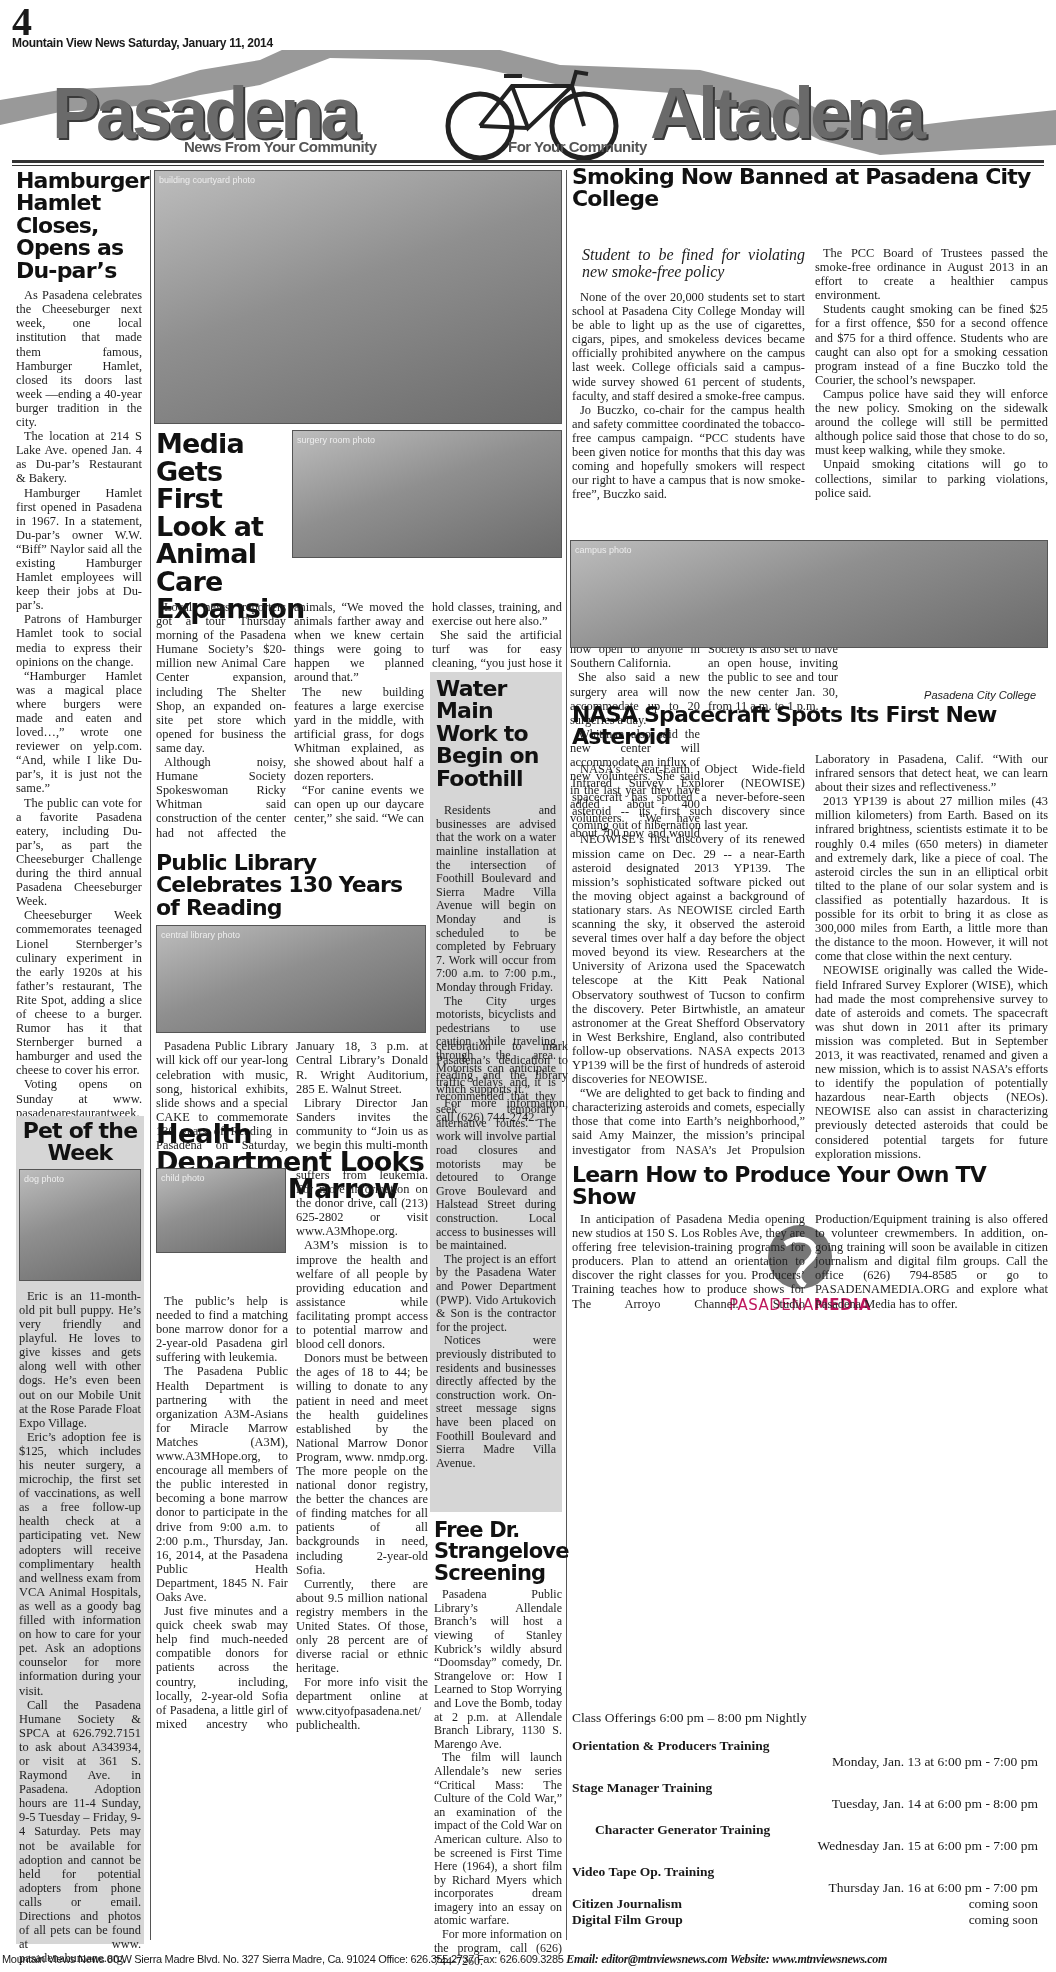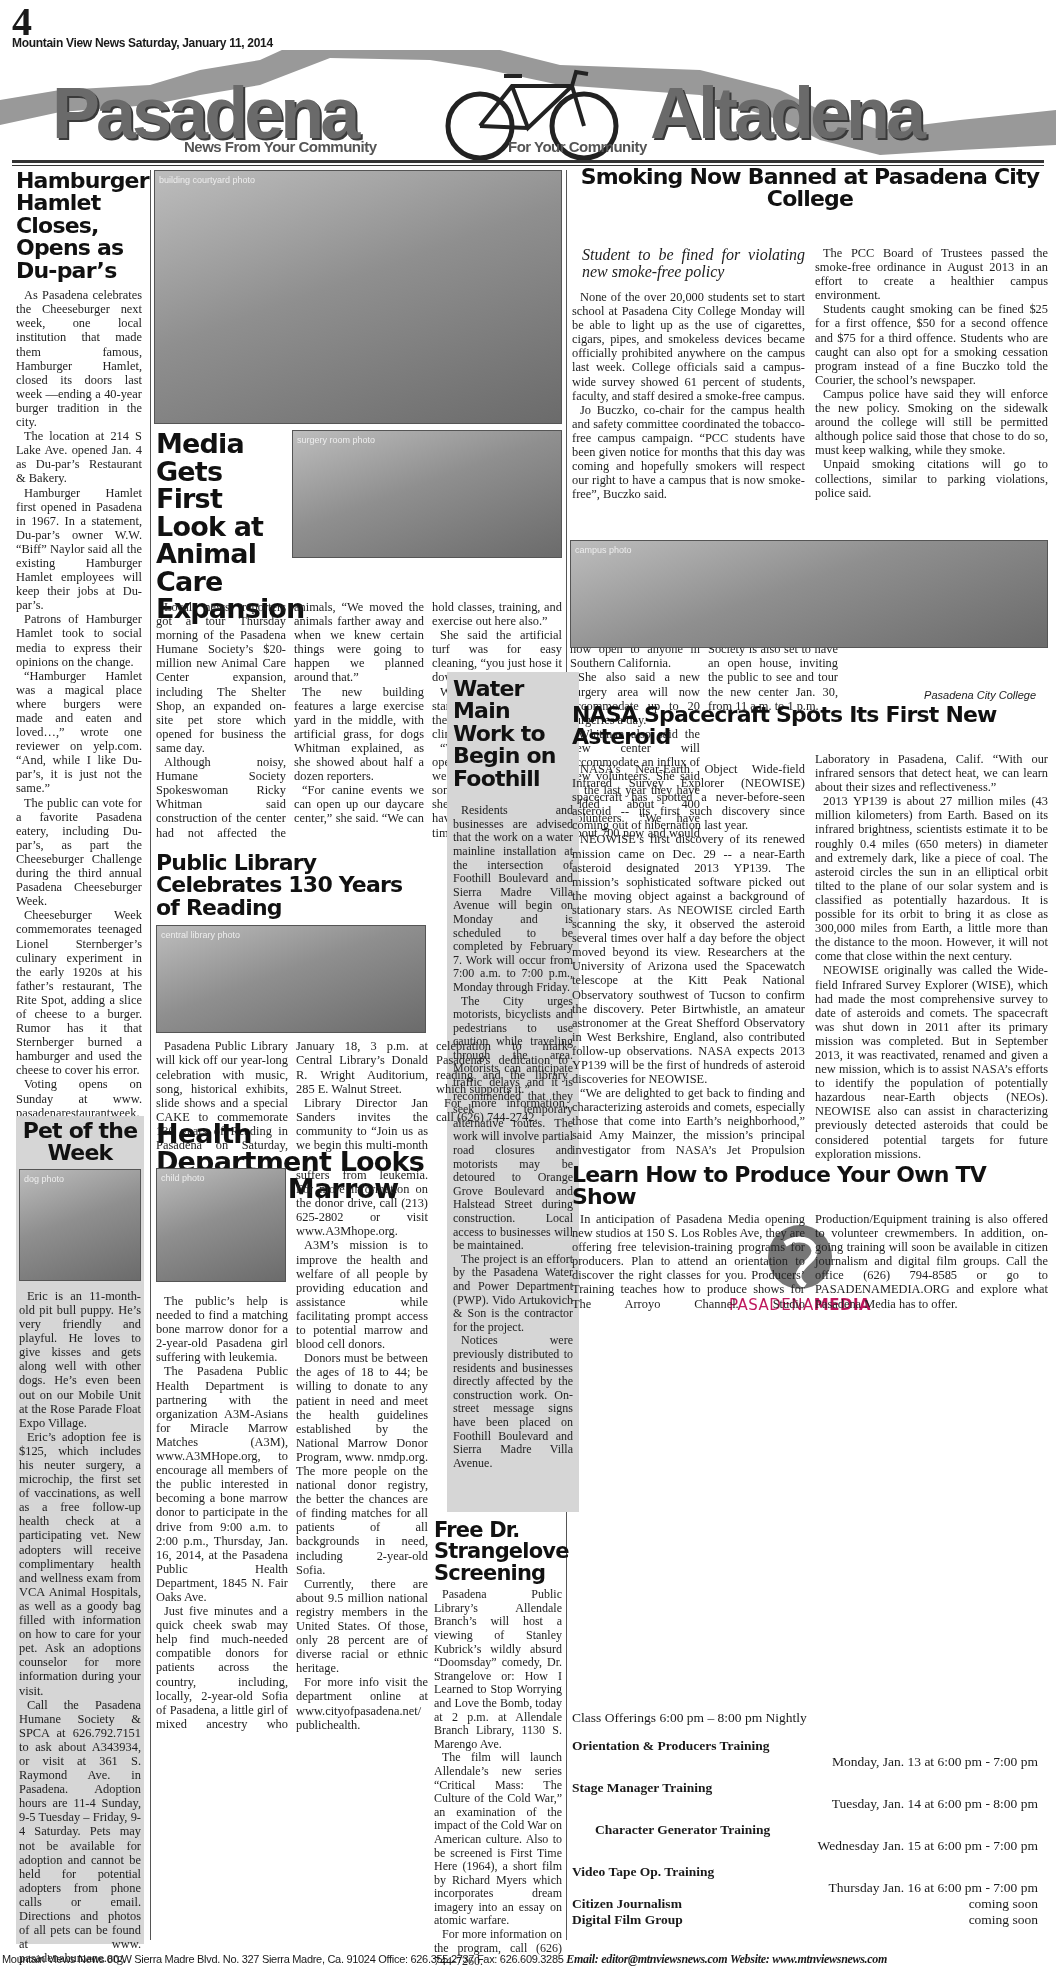--- a/index.html
+++ b/index.html
@@ -94,21 +94,21 @@
     <p>“For canine events we can open up our daycare center,” she said. “We can hold classes, training, and exercise out here also.”</p>
     <p>She said the artificial turf was for easy cleaning, “you just hose it down.”</p>
     <p>Whitman also said a standout of the center was their new spay/ neuter clinic.</p>
     <p>“We will now be operating that five days a week beginning sometime next week,” she said. “We will now have vaccinations two times a week (Wednesdays and Saturdays). She said the spay/neuter clinic is also now open to anyone in Southern California.</p>
     <p>She also said a new surgery area will now accommodate up to 20 surgeries a day.</p>
     <p>Whitman also said the new center will accommodate an influx of new volunteers. She said in the last year they have added about 400 volunteers. “We have about 700 now and would like to get it up to around 800 volunteers.”</p>
     <p>The Pasadena Humane Society is also set to have an open house, inviting the public to see and tour the new center Jan. 30, from 11 a.m. to 1 p.m.</p>
   </div>
 </div>
 
-<div class="abs gray-box" style="left:447px; top:672px; width:132px; height:840px; padding:6px;">
+<div class="abs gray-box" style="left:430px; top:672px; width:132px; height:840px; padding:6px;">
   <h2 class="hl" style="font-size:22px;">Water Main Work to Begin on Foothill</h2>
   <div class="body" style="margin-top:14px; font-size:12px; line-height:13.6px;">
     <p>Residents and businesses are advised that the work on a water mainline installation at the intersection of Foothill Boulevard and Sierra Madre Villa Avenue will begin on Monday and is scheduled to be completed by February 7. Work will occur from 7:00 a.m. to 7:00 p.m., Monday through Friday.</p>
     <p>The City urges motorists, bicyclists and pedestrians to use caution while traveling through the area. Motorists can anticipate traffic delays and it is recommended that they seek temporary alternative routes. The work will involve partial road closures and motorists may be detoured to Orange Grove Boulevard and Halstead Street during construction. Local access to businesses will be maintained.</p>
     <p>The project is an effort by the Pasadena Water and Power Department (PWP). Vido Artukovich &amp; Son is the contractor for the project.</p>
     <p>Notices were previously distributed to residents and businesses directly affected by the construction work. On-street message signs have been placed on Foothill Boulevard and Sierra Madre Villa Avenue.</p>
   </div>
 </div>
 
 <div class="abs" style="left:156px; top:852px; width:272px;">
@@ -119,21 +119,21 @@
   <div class="body" style="column-count:2; column-gap:8px; margin-top:6px; height:126px;">
     <p>Pasadena Public Library will kick off our year-long celebration with music, song, historical exhibits, slide shows and a special CAKE to commemorate 130 years of Reading in Pasadena on Saturday, January 18, 3 p.m. at Central Library’s Donald R. Wright Auditorium, 285 E. Walnut Street.</p>
     <p>Library Director Jan Sanders invites the community to “Join us as we begin this multi-month celebration to mark Pasadena’s dedication to reading and the library which supports it.”</p>
     <p>For more information, call (626) 744-2742.</p>
   </div>
 </div>
 
 <div class="abs" style="left:156px; top:1120px; width:272px;">
   <h2 class="hl" style="font-size:27px;">Health Department Looks for Bone Marrow Donor</h2>
 </div>
-<div class="abs photo" style="left:156px; top:1168px; width:130px; height:114px;">
+<div class="abs photo" style="left:156px; top:1168px; width:130px; height:85px;">
     <div class="photo-label">child photo</div>
   </div>
 <div class="abs" style="left:156px; top:1168px; width:272px; height:770px; column-count:2; column-gap:8px;">
   <div class="body">
     <div style="height:126px;"></div>
     <p>The public’s help is needed to find a matching bone marrow donor for a 2-year-old Pasadena girl suffering with leukemia.</p>
     <p>The Pasadena Public Health Department is partnering with the organization A3M-Asians for Miracle Marrow Matches (A3M), www.A3MHope.org, to encourage all members of the public interested in becoming a bone marrow donor to participate in the drive from 9:00 a.m. to 2:00 p.m., Thursday, Jan. 16, 2014, at the Pasadena Public Health Department, 1845 N. Fair Oaks Ave.</p>
     <p>Just five minutes and a quick cheek swab may help find much-needed compatible donors for patients across the country, including, locally, 2-year-old Sofia of Pasadena, a little girl of mixed ancestry who suffers from leukemia. For more information on the donor drive, call (213) 625-2802 or visit www.A3Mhope.org.</p>
     <p>A3M’s mission is to improve the health and welfare of all people by providing education and assistance while facilitating prompt access to potential marrow and blood cell donors.</p>
     <p>Donors must be between the ages of 18 to 44; be willing to donate to any patient in need and meet the health guidelines established by the National Marrow Donor Program, www. nmdp.org. The more people on the national donor registry, the better the chances are of finding matches for all patients of all backgrounds in need, including 2-year-old Sofia.</p>
@@ -144,21 +144,21 @@
 
 <div class="abs" style="left:434px; top:1520px; width:128px;">
   <h2 class="hl" style="font-size:21px;">Free Dr. Strangelove Screening</h2>
   <div class="body" style="margin-top:4px; font-size:12px; line-height:13.6px;">
     <p>Pasadena Public Library’s Allendale Branch’s will host a viewing of Stanley Kubrick’s wildly absurd “Doomsday” comedy, Dr. Strangelove or: How I Learned to Stop Worrying and Love the Bomb, today at 2 p.m. at Allendale Branch Library, 1130 S. Marengo Ave.</p>
     <p>The film will launch Allendale’s new series “Critical Mass: The Culture of the Cold War,” an examination of the impact of the Cold War on American culture. Also to be screened is First Time Here (1964), a short film by Richard Myers which incorporates dream imagery into an essay on atomic warfare.</p>
     <p>For more information on the program, call (626) 744-7260.</p>
   </div>
 </div>
 
-<div class="abs" style="left:572px; top:166px; width:476px;text-align:center;">
+<div class="abs" style="left:572px; top:166px; width:476px;">
   <h2 class="hl" style="font-size:22px;">Smoking Now Banned at Pasadena City College</h2>
 </div>
 <div class="abs" style="left:572px; top:210px; width:476px; height:328px; column-count:2; column-gap:10px;margin-top:36px;">
   <div class="body">
     <div class="deck" style="padding-left:10px; margin-bottom:10px;">Student to be fined for violating new smoke-free policy</div>
     <p>None of the over 20,000 students set to start school at Pasadena City College Monday will be able to light up as the use of cigarettes, cigars, pipes, and smokeless devices became officially prohibited anywhere on the campus last week. College officials said a campus-wide survey showed 61 percent of students, faculty, and staff desired a smoke-free campus.</p>
     <p>Jo Buczko, co-chair for the campus health and safety committee coordinated the tobacco-free campus campaign. “PCC students have been given notice for months that this day was coming and hopefully smokers will respect our right to have a campus that is now smoke-free”, Buczko said.</p>
     <p>The PCC Board of Trustees passed the smoke-free ordinance in August 2013 in an effort to create a healthier campus environment.</p>
     <p>Students caught smoking can be fined $25 for a first offence, $50 for a second offence and $75 for a third offence. Students who are caught can also opt for a smoking cessation program instead of a fine Buczko told the Courier, the school’s newspaper.</p>
     <p>Campus police have said they will enforce the new policy. Smoking on the sidewalk around the college will still be permitted although police said those that chose to do so, must keep walking, while they smoke.</p>

